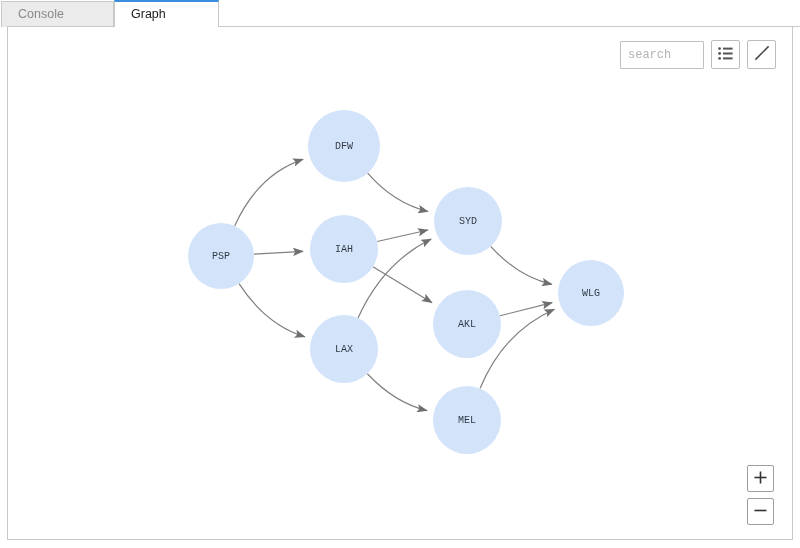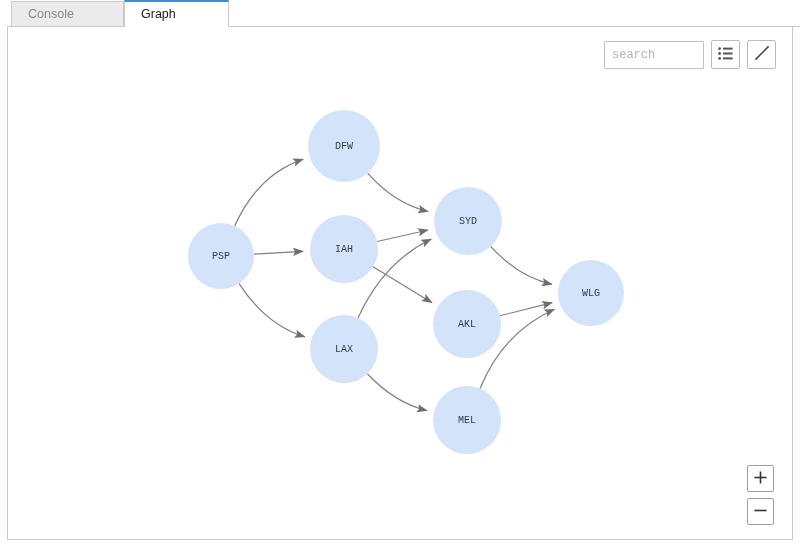--- a/index.html
+++ b/index.html
@@ -35,21 +35,21 @@
     font-size: 12.5px;
     color: #8a8a8a;
     background: #ebebeb;
     border: 1px solid #c9c9c9;
     border-bottom: none;
     box-sizing: border-box;
     cursor: default;
     user-select: none;
     white-space: nowrap;
   }
-  .tab.first { margin-left: 11px; min-width: 113px; }
+  .tab.first { margin-left: 1px; min-width: 113px; }
   .tab.active {
     background: #ffffff;
     color: #1b1b1b;
     border-top: 2px solid #3b8ede;
     border-left: 1px solid #c9c9c9;
     border-right: 1px solid #c9c9c9;
     min-width: 105px;
     height: 27px;
     line-height: 24px;
     position: relative;
@@ -79,21 +79,21 @@
   .toolbar {
     position: absolute;
     right: 16px;
     top: 13px;
     display: flex;
     align-items: center;
     gap: 7px;
     z-index: 10;
   }
   .search-input {
-    width: 100px;
+    width: 84px;
     height: 28px;
     box-sizing: border-box;
     border: 1px solid #c0c0c0;
     background: #fff;
     padding: 0 7px;
     font-family: "Liberation Mono", "DejaVu Sans Mono", monospace;
     font-size: 12px;
     color: #444;
     outline: none;
     border-radius: 1px;

